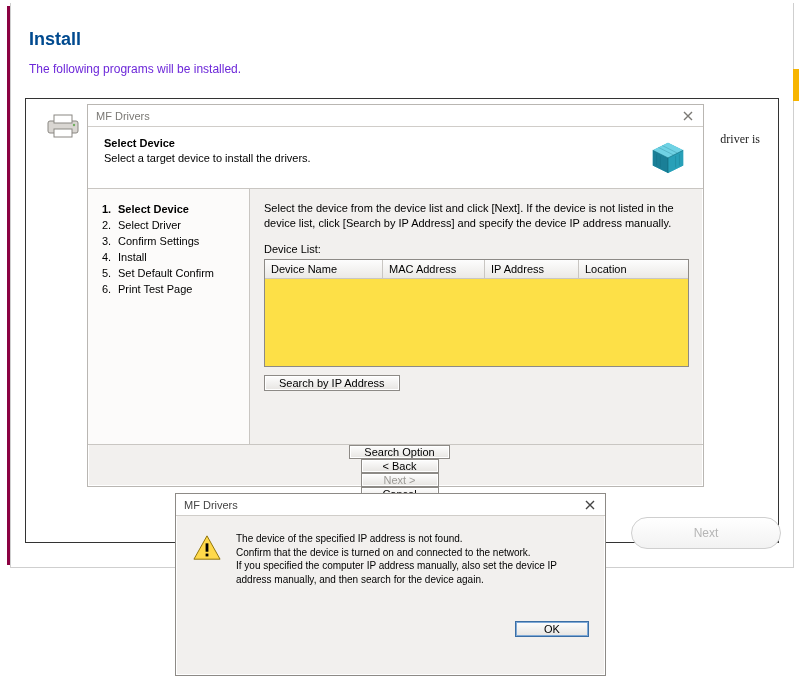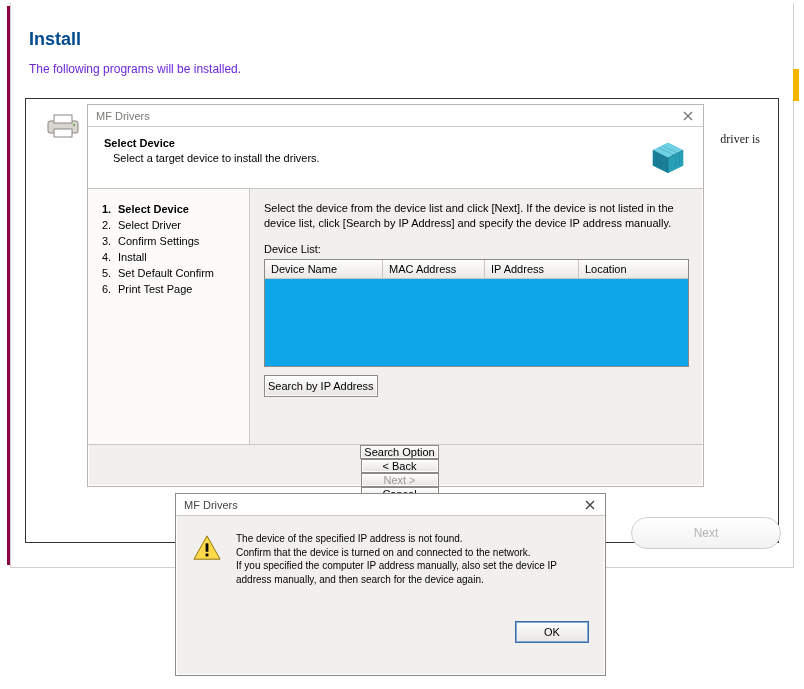--- a/index.html
+++ b/index.html
@@ -102,21 +102,21 @@
     display:flex; align-items:flex-start;
     position:relative;
     min-height:62px;
   }
   .wizard-header .txt { flex:1; }
   .wizard-header .h1 {
     font-weight:bold; font-size:11px; color:#000;
   }
   .wizard-header .h2 {
     font-size:11px; color:#000;
-    margin:3px 0 0 9px;
+    margin:3px 0 0 0;
   }
   .cube-icon {
     width:38px;height:38px;
     margin-right:4px;
   }
   .wizard-body {
     display:flex;
     height:256px;
   }
   .steps {
@@ -142,40 +142,40 @@
   }
   .main .instr {
     font-size:11px; color:#000; line-height:1.35;
   }
   .main .list-label {
     margin-top:12px; font-size:11px;
   }
   .device-table {
     margin-top:4px;
     border:1px solid #8d8a86;
-    background:#0ea5e9;
+    background:#fde047;
     height:108px;
     width:100%;
   }
   .device-table .thead {
     display:flex;
     background:linear-gradient(#fdfdfd,#ebe9e6);
     border-bottom:1px solid #c9c6c2;
   }
   .device-table .th {
     font-size:11px;
     color:#000;
     padding:3px 6px;
     border-right:1px solid #c9c6c2;
     white-space:nowrap;
   }
   .button {
     display:inline-flex; align-items:center; justify-content:center;
-    height:22px;
-    padding:0 3px;
+    height:16px;
+    padding:0 14px;
     font-size:11px;
     color:#000;
     background:linear-gradient(#fdfdfd,#e7e5e2);
     border:1px solid #8d8a86;
     box-shadow:0 0 0 1px #fff inset;
     cursor:pointer;
     white-space:nowrap;
   }
   .button.disabled { color:#9c9a96; cursor:default; }
   .row-btns {

